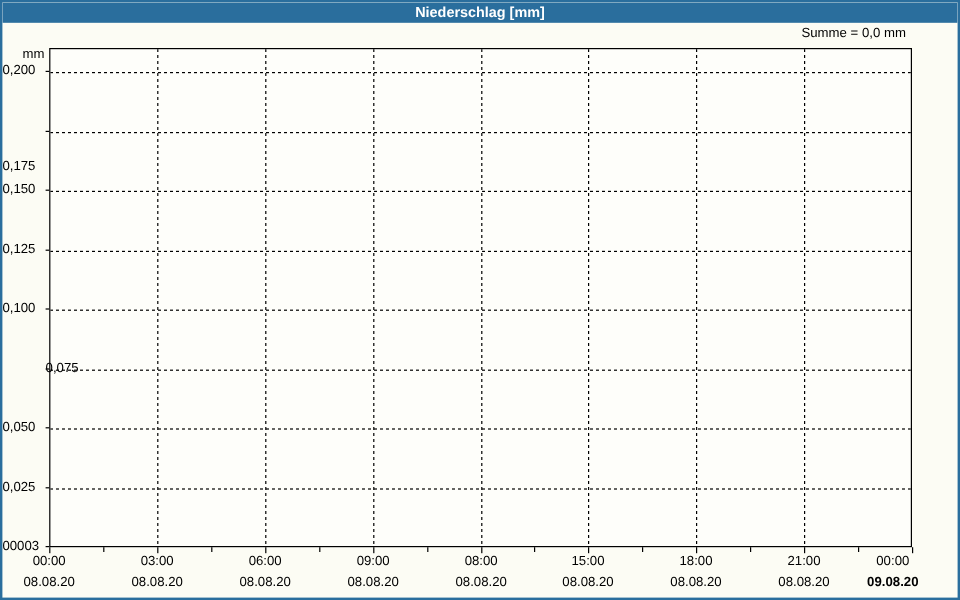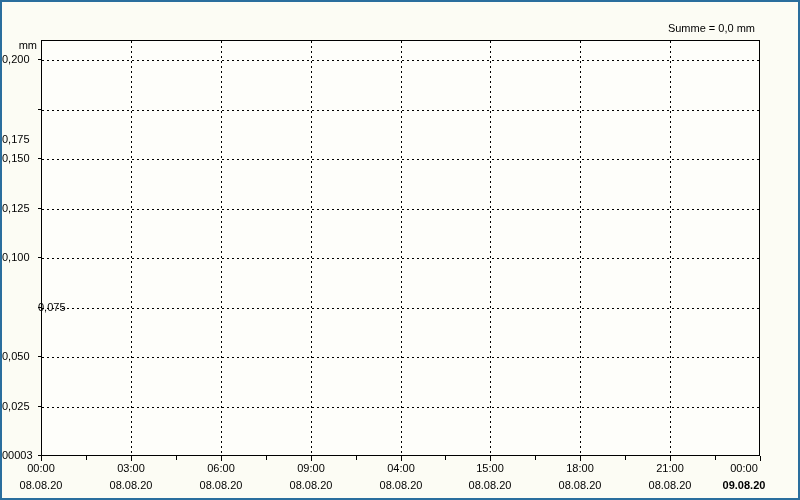--- a/index.html
+++ b/index.html
@@ -24,20 +24,23 @@
     background:repeating-linear-gradient(to bottom,#000 0 2px,transparent 2px 5px);}
   .ylab{position:absolute;left:0;width:21px;text-align:right;font-size:11px;line-height:11px;}
   .ytick{position:absolute;width:3px;height:1px;background:#000;}
   .xtick{position:absolute;width:1px;background:#000;}
   .xlab,.xdate{position:absolute;width:64px;text-align:center;font-size:11px;line-height:11px;}
 </style>
 </head>
 <body>
 
 <div class="window">
+  <div class="titlebar">
+    <span>Niederschlag [mm]</span>
+  </div>
 
   <div class="summary">Summe = 0,0 mm</div>
 
   <div class="unit">mm</div>
 
   <div class="plot">
       <div class="hgrid" style="top: 365.5px;"></div>
       <div class="hgrid" style="top: 316px;"></div>
       <div class="hgrid" style="top: 266.5px;"></div>
       <div class="hgrid" style="top: 217px;"></div>
@@ -89,21 +92,21 @@
     <div class="xtick" style="left: 713px; top: 454px; height: 4px;"></div>
     <div class="xtick" style="left: 758px; top: 454px; height: 5px;"></div>
     <div class="xlab" style="left: 7px; top: 461px;">00:00</div>
     <div class="xdate" style="left: 7px; top: 478px;">08.08.20</div>
     <div class="xlab" style="left: 97px; top: 461px; text-align: center;">03:00</div>
     <div class="xdate" style="left: 97px; top: 478px;">08.08.20</div>
     <div class="xlab" style="left: 187px; top: 461px;">06:00</div>
     <div class="xdate" style="left: 187px; top: 478px;">08.08.20</div>
     <div class="xlab" style="left: 277px; top: 461px;">09:00</div>
     <div class="xdate" style="left: 277px; top: 478px;">08.08.20</div>
-    <div class="xlab" style="left: 367px; top: 461px;">04:00</div>
+    <div class="xlab" style="left: 367px; top: 461px;">08:00</div>
     <div class="xdate" style="left: 367px; top: 478px;">08.08.20</div>
     <div class="xlab" style="left: 456px; top: 461px;">15:00</div>
     <div class="xdate" style="left: 456px; top: 478px;">08.08.20</div>
     <div class="xlab" style="left: 546px; top: 461px;">18:00</div>
     <div class="xdate" style="left: 546px; top: 478px;">08.08.20</div>
     <div class="xlab" style="left: 636px; top: 461px;">21:00</div>
     <div class="xdate" style="left: 636px; top: 478px;">08.08.20</div>
     <div class="xlab" style="left: 710px; top: 461px;">00:00</div>
     <div class="xdate" style="left: 710px; top: 478px; font-weight: bold;">09.08.20</div>
   </div>

